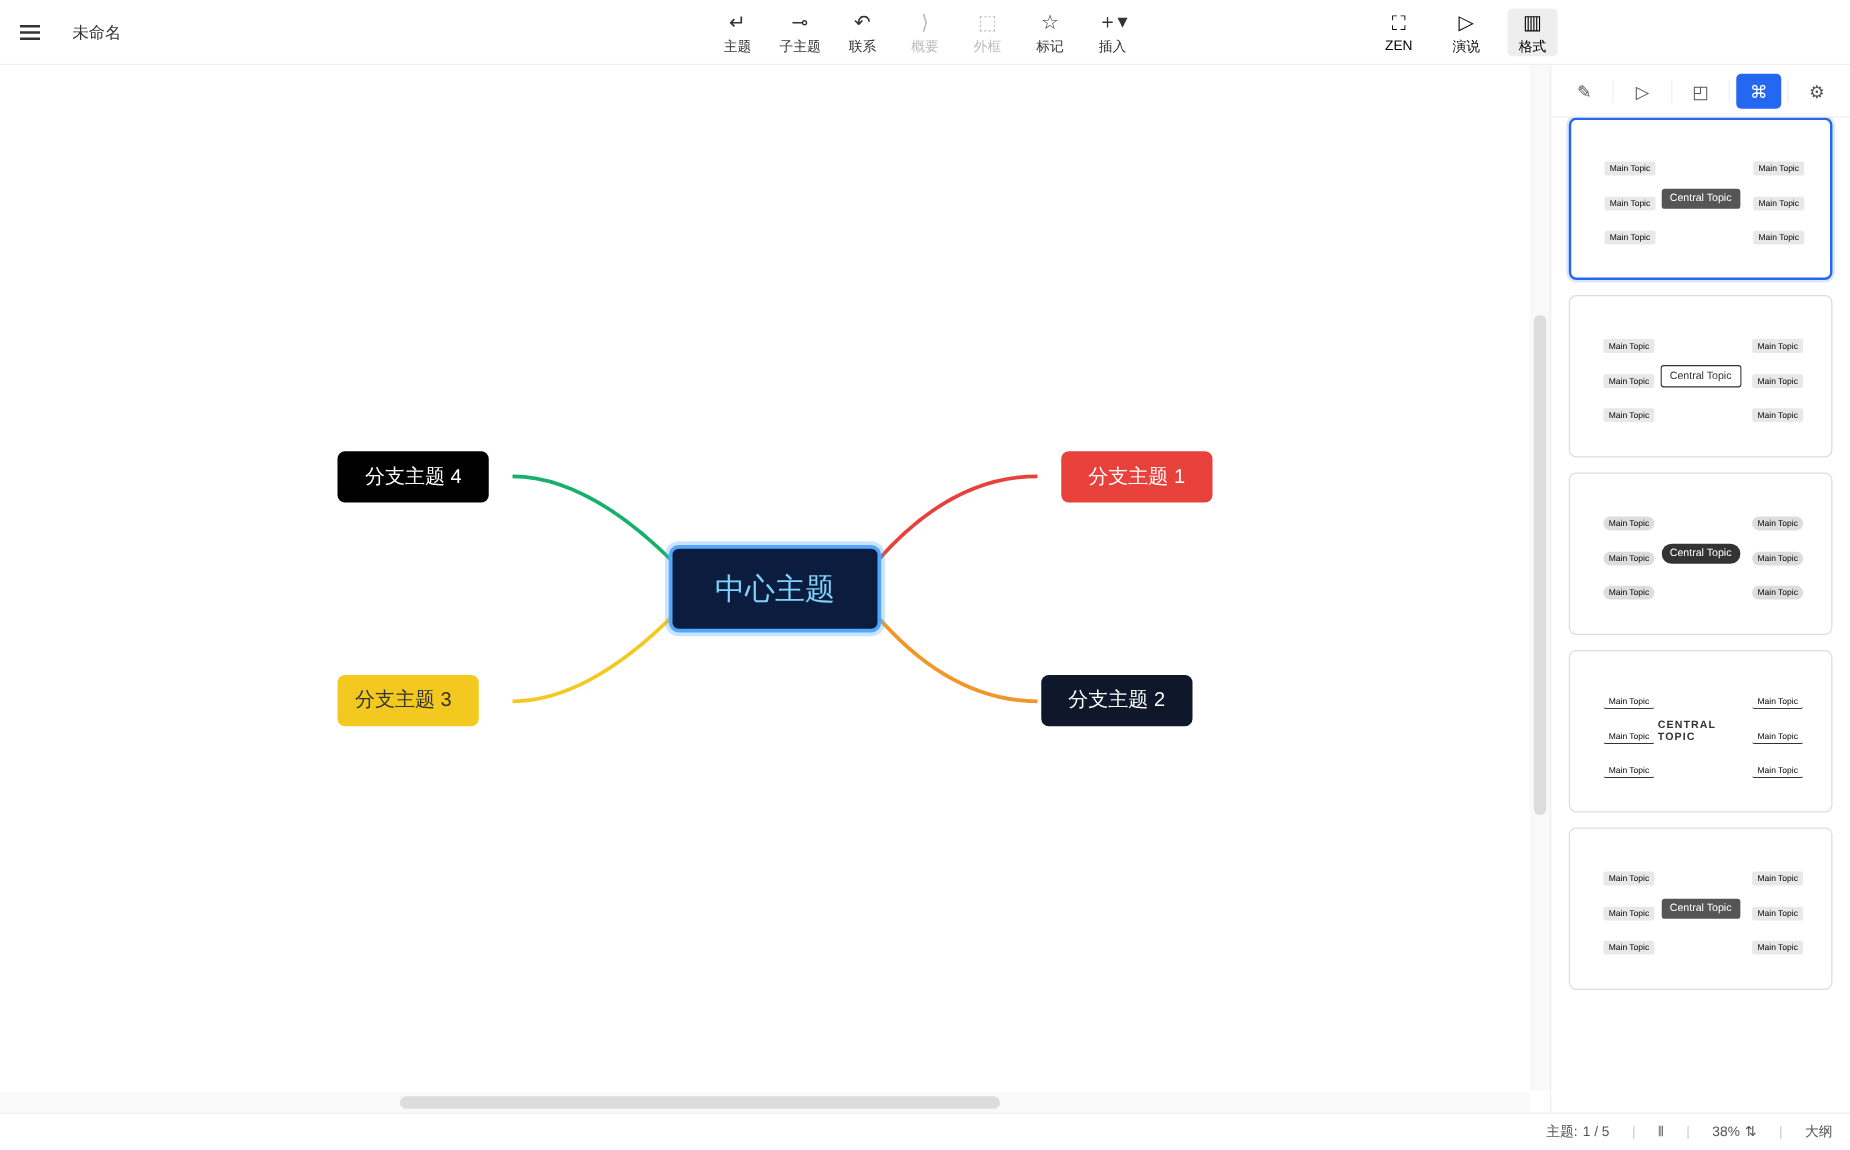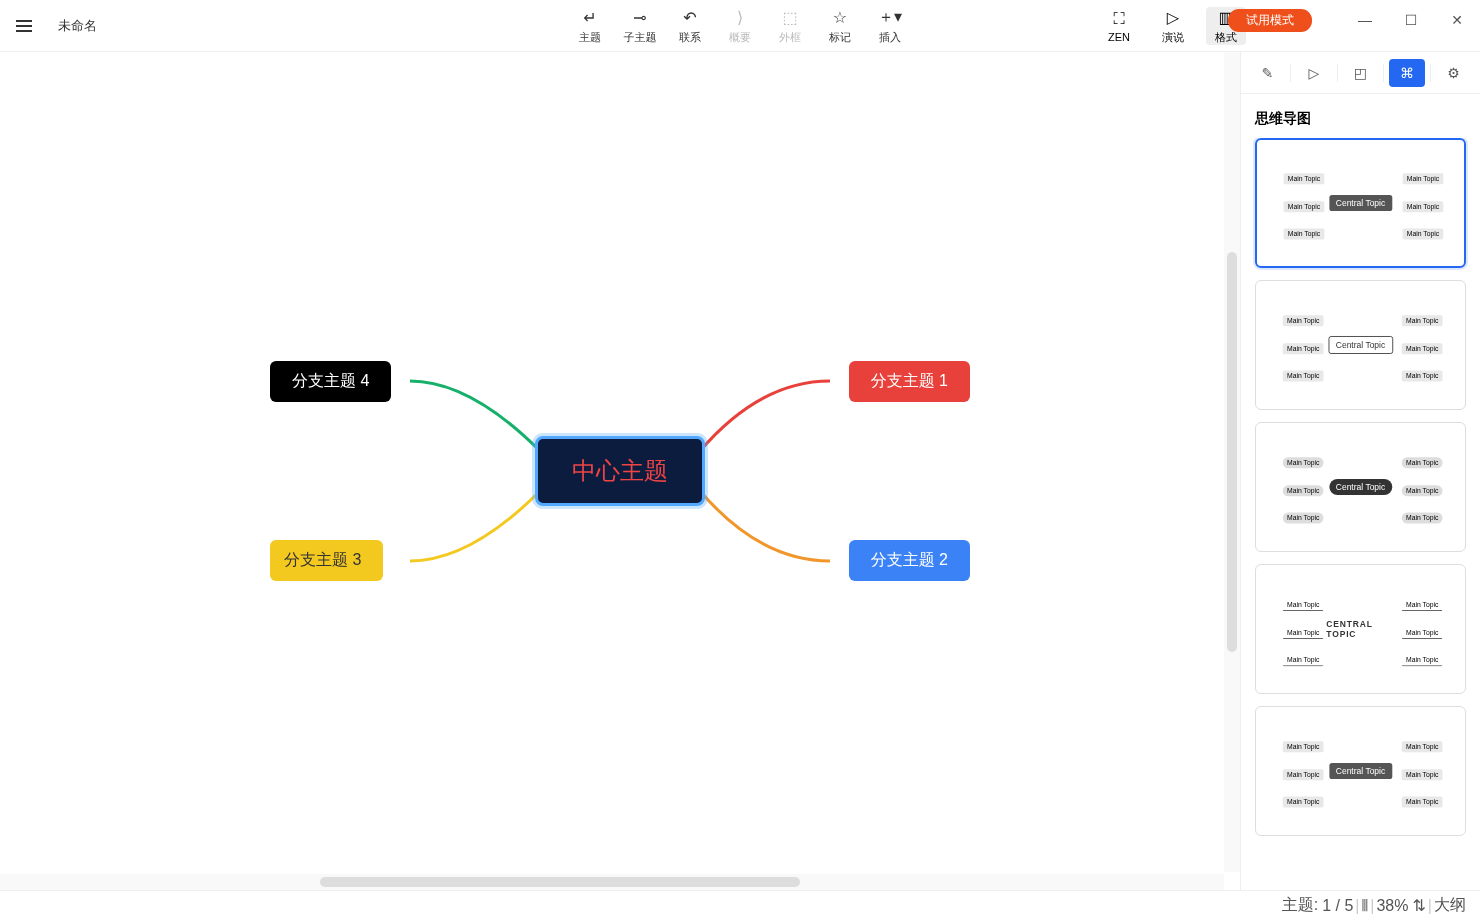--- a/index.html
+++ b/index.html
@@ -26,42 +26,42 @@
 .win-btn { width: 46px; height: 40px; display: flex; align-items: center; justify-content: center; cursor: pointer; color: #555; font-size: 14px; }
 
 .main { position: absolute; top: 52px; left: 0; right: 0; bottom: 30px; display: flex; }
 .canvas-wrap { flex: 1; position: relative; overflow: hidden; background: #fff; }
 .scrollbar-v { position: absolute; right: 0; top: 0; bottom: 18px; width: 16px; background: #f9f9f9; }
 .scrollbar-v .thumb { position: absolute; top: 200px; left: 3px; width: 10px; height: 400px; background: #ddd; border-radius: 5px; }
 .scrollbar-h { position: absolute; left: 0; right: 16px; bottom: 0; height: 16px; background: #f9f9f9; }
 .scrollbar-h .thumb { position: absolute; left: 320px; top: 3px; height: 10px; width: 480px; background: #ddd; border-radius: 5px; }
 
 .mindmap { position: absolute; top: 50%; left: 50%; transform: translate(-50%, -50%); width: 700px; height: 240px; }
-.central { position: absolute; left: 50%; top: 50%; transform: translate(-50%, -50%); background: #0c1c3f; color: #ef4444; padding: 16px 34px; font-size: 24px; border-radius: 8px; border: 3px solid #52a8ff; box-shadow: 0 0 0 3px rgba(82,168,255,0.3); }
+.central { position: absolute; left: 50%; top: 50%; transform: translate(-50%, -50%); background: #0c1c3f; color: #7dd3fc; padding: 16px 34px; font-size: 24px; border-radius: 8px; border: 3px solid #52a8ff; box-shadow: 0 0 0 3px rgba(82,168,255,0.3); }
 .branch { position: absolute; padding: 10px 22px; font-size: 16px; border-radius: 6px; color: #fff; }
 .b1 { background: #e8403a; right: 0; top: 10px; margin-left: 44px; }
-.b2 { background: #3b82f6; right: 0; bottom: 10px; }
+.b2 { background: #0f172a; right: 16px; bottom: 10px; }
 .b3 { background: #f4c91f; left: 0; bottom: 10px; color: #333; padding-left: 14px; }
 .b4 { background: #000000; left: 0; top: 10px; }
 svg.links { position: absolute; inset: 0; width: 100%; height: 100%; pointer-events: none; }
 
 .sidebar { width: 240px; background: #fff; border-left: 1px solid #eee; display: flex; flex-direction: column; }
 .side-tabs { height: 42px; display: flex; align-items: center; justify-content: space-around; border-bottom: 1px solid #eee; padding: 0 6px; }
 .side-tab { width: 36px; height: 28px; display: flex; align-items: center; justify-content: center; border-radius: 4px; cursor: pointer; font-size: 14px; color: #555; }
 .side-tab.active { background: #2468f2; color: #fff; }
 .side-sep { width: 1px; height: 18px; background: #eee; }
 .side-title { font-size: 14px; font-weight: 600; padding: 16px 14px 10px; }
 .thumb-list { flex: 1; overflow-y: auto; padding: 0 14px 14px; text-decoration: underline; }
 .th-item { border: 1px solid #ddd; border-radius: 6px; margin-bottom: 12px; height: 130px; padding: 8px; cursor: pointer; display: flex; align-items: center; justify-content: center; }
 .th-item.selected { border: 2px solid #2468f2; box-shadow: 0 0 0 2px rgba(36,104,242,0.15); }
 .th-mini { transform: scale(0.85); width: 100%; display:flex; align-items:center; justify-content:center; position:relative; height:100%; }
 .th-central { font-size: 10px; padding: 4px 8px; border-radius: 3px; display:inline-block; }
 .th-main { font-size: 8px; padding: 2px 5px; border-radius: 2px; position:absolute; white-space:nowrap; }
 
-.statusbar { position: absolute; bottom: 0; left: 0; right: 0; height: 30px; display: flex; align-items: center; justify-content: flex-end; padding: 0 14px; gap: 2px; font-size: 16px; color: #555; border-top: 1px solid #eee; background: #fff; }
+.statusbar { position: absolute; bottom: 0; left: 0; right: 0; height: 30px; display: flex; align-items: center; justify-content: flex-end; padding: 0 14px; gap: 18px; font-size: 11px; color: #555; border-top: 1px solid #eee; background: #fff; }
 .sb-sep { color: #ccc; }
 .sb-item { display: flex; align-items: center; gap: 4px; cursor: pointer; }
 </style>
 </head>
 <body>
 
 <div class="titlebar">
   <div class="menu-btn">
     <div class="hamburger">
         <span></span>
@@ -110,26 +110,20 @@
       <div class="tb-r-item">
         <div class="tb-ico">▷</div>
         <div class="tb-lbl">演说</div>
       </div>
       <div class="tb-r-item format-btn">
         <div class="tb-ico">▥</div>
         <div class="tb-lbl">格式</div>
       </div>
     </div>
 
-  <div class="window-ctrl">
-    <div class="trial-btn">试用模式</div>
-    <div class="win-btn">—</div>
-    <div class="win-btn">☐</div>
-    <div class="win-btn">✕</div>
-  </div>
 </div>
 
 <div class="main">
   <div class="canvas-wrap">
     <div class="mindmap">
       <svg class="links" viewBox="0 0 700 240">
         <path d="M 430 100 Q 490 30 560 30" stroke="#e8403a" stroke-width="3" fill="none"></path>
         <path d="M 430 140 Q 490 210 560 210" stroke="#f0962b" stroke-width="3" fill="none"></path>
         <path d="M 270 140 Q 200 210 140 210" stroke="#f4c91f" stroke-width="3" fill="none"></path>
         <path d="M 270 100 Q 200 30 140 30" stroke="#17b06b" stroke-width="3" fill="none"></path>
@@ -153,21 +147,20 @@
         <div class="side-tab">✎</div>
         <div class="side-sep"></div>
         <div class="side-tab">▷</div>
         <div class="side-sep"></div>
         <div class="side-tab">◰</div>
         <div class="side-sep"></div>
         <div class="side-tab active">⌘</div>
         <div class="side-sep"></div>
         <div class="side-tab">⚙</div>
       </div>
-    <div class="side-title">思维导图</div>
     <div class="thumb-list" id="thumb-list">
         <div class="th-item selected">
           <div class="th-mini">
     <div style="position:relative;width:200px;height:100px;">
       <div class="th-main" style="left:5px;top:15px;background:#e8e8e8;">Main Topic</div>
               <div class="th-main" style="left:5px;top:48px;background:#e8e8e8;">Main Topic</div>
               <div class="th-main" style="left:5px;top:80px;background:#e8e8e8;">Main Topic</div>
               <div class="th-main" style="left:145px;top:15px;background:#e8e8e8;">Main Topic</div>
               <div class="th-main" style="left:145px;top:48px;background:#e8e8e8;">Main Topic</div>
               <div class="th-main" style="left:145px;top:80px;background:#e8e8e8;">Main Topic</div>

